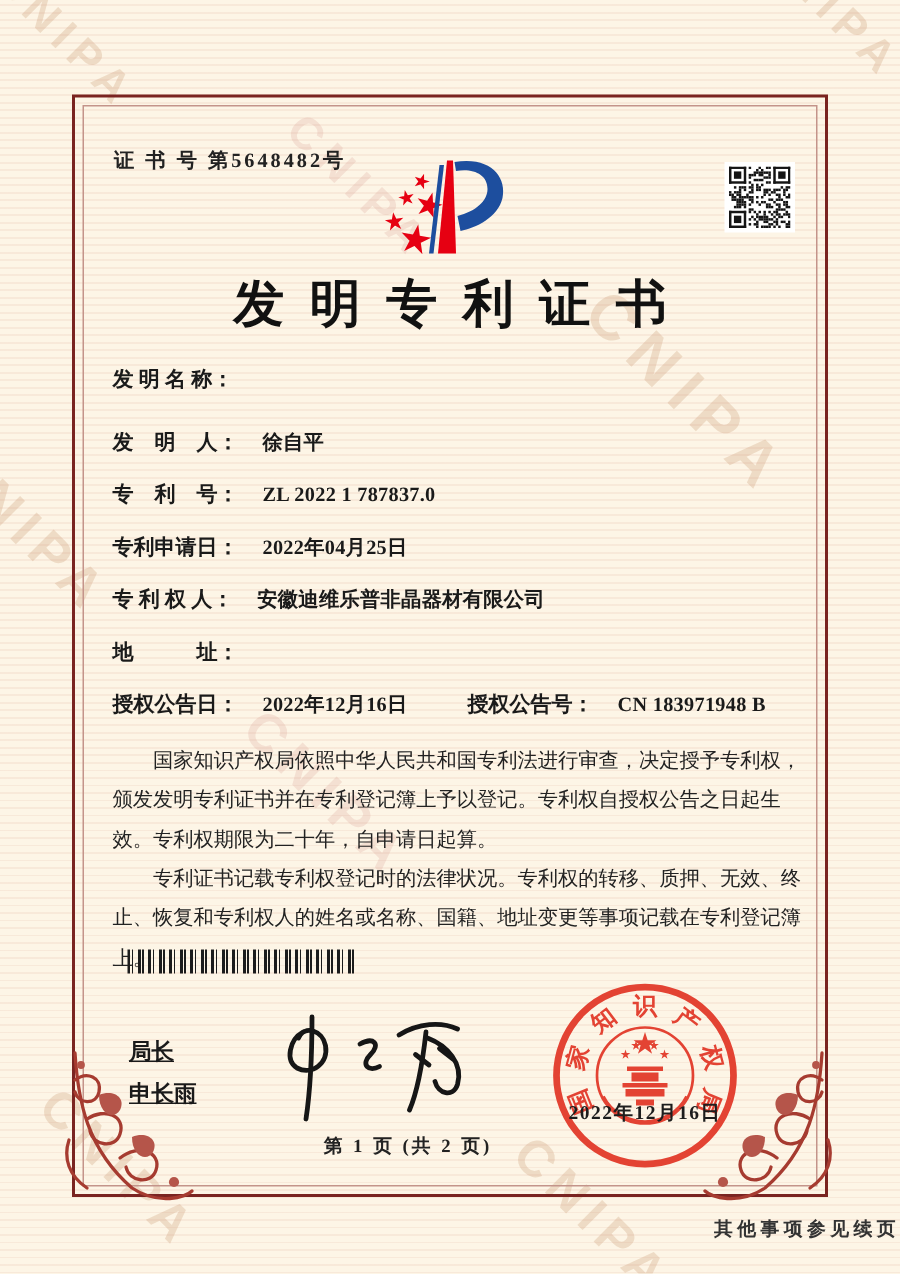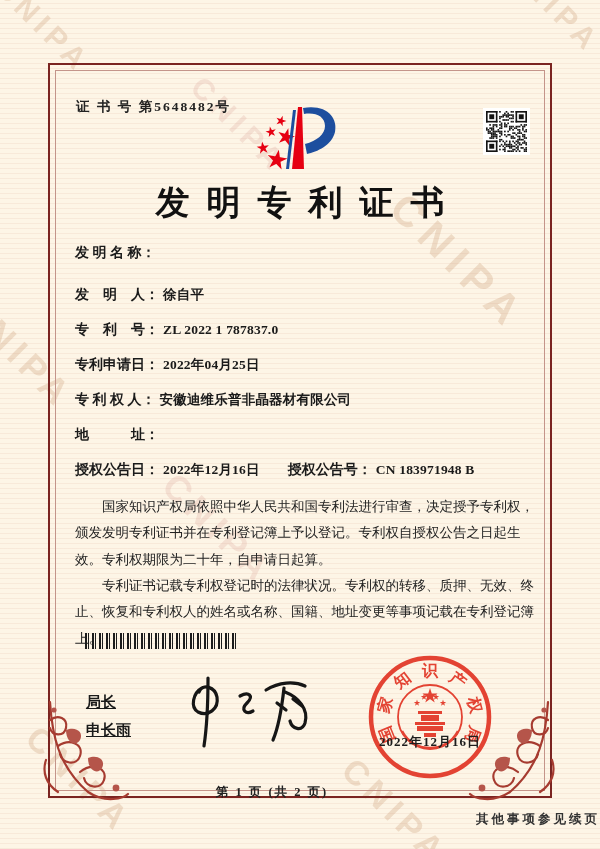--- a/index.html
+++ b/index.html
@@ -19,36 +19,36 @@
     border:2.5px solid #7a2421;box-sizing:border-box;z-index:2;}
   .border-inner{position:absolute;left:55px;top:70px;width:490px;height:721px;
     border:1.5px solid #c4948a;box-sizing:border-box;z-index:2;}
   .content{position:absolute;z-index:3;}
   .cert-no{left:76px;top:98px;font-size:13.5px;font-weight:600;letter-spacing:2px;color:#222;}
   .logo{left:243px;top:100px;}
   .qr{left:483px;top:108px;width:47px;height:47px;background:#fff;padding:3px;box-sizing:border-box;}
   .doc-title{left:0;top:180px;width:600px;text-align:center;font-size:34px;font-weight:700;
     letter-spacing:17px;text-indent:17px;color:#111;}
   .fields{left:75px;top:244px;width:462px;}
-  .field-row{display:flex;align-items:baseline;height:20px;margin-bottom:15px;white-space:nowrap;}
+  .field-row{display:flex;align-items:baseline;height:20px;margin-bottom:15px;white-space:nowrap;gap:12px;}
   .field-row.gap-lg{margin-bottom:22px;}
   .f-label{font-size:14px;font-weight:700;color:#1a1a1a;flex:0 0 auto;margin-right:4px;}
   .f-value{font-size:13.5px;font-weight:600;color:#1a1a1a;letter-spacing:0.2px;}
   .grant-pair2{margin-left:28px;}
   .body-text{left:75px;top:494px;width:462px;font-size:13.5px;line-height:1.95;
     color:#222;font-weight:500;}
   .body-text p{margin:0;text-indent:2em;}
   .barcode{left:85px;top:633px;width:153px;height:16px;
     background:repeating-linear-gradient(90deg,#1c1c1c 0 2px,transparent 2px 3px,#1c1c1c 3px 4px,transparent 4px 7px,#1c1c1c 7px 9px,transparent 9px 10px,#1c1c1c 10px 11px,transparent 11px 14px);}
   .signer{left:86px;top:688px;font-size:15px;font-weight:700;color:#1a1a1a;line-height:28px;text-decoration:underline;}
   .signature{left:178px;top:668px;}
   .seal{left:364px;top:651px;}
   .seal-date{left:366px;top:733px;width:128px;text-align:center;font-size:13px;font-weight:700;
     letter-spacing:1px;color:#1d1d1d;z-index:5;}
-  .page-num{left:0;top:784px;width:544px;text-align:center;font-size:12.5px;font-weight:600;
+  .page-num{left:0;top:756px;width:544px;text-align:center;font-size:12.5px;font-weight:600;
     letter-spacing:2px;color:#222;}
   .footer-note{left:0;top:811px;width:600px;text-align:right;font-size:12.5px;font-weight:600;
     letter-spacing:3px;color:#333;}
   .ornament{position:absolute;z-index:4;pointer-events:none;}
 </style>
 </head>
 <body>
 
 <span class="wm" style="left:-18px;top:8px;font-size:30px;">CNIPA</span>
 <span class="wm" style="left:492px;top:-12px;font-size:30px;">CNIPA</span>

